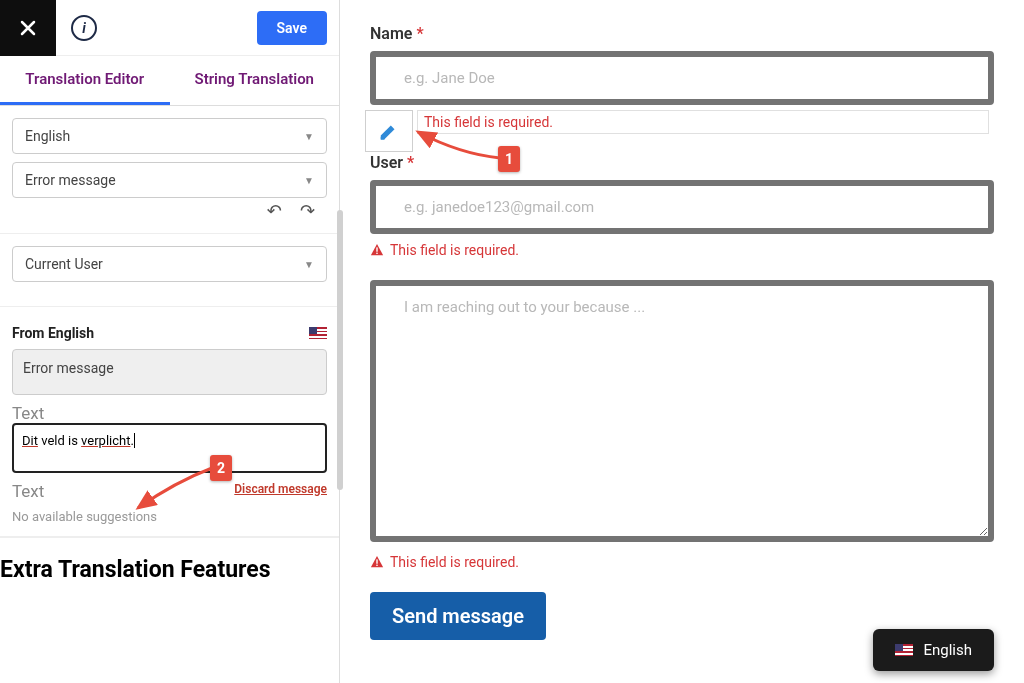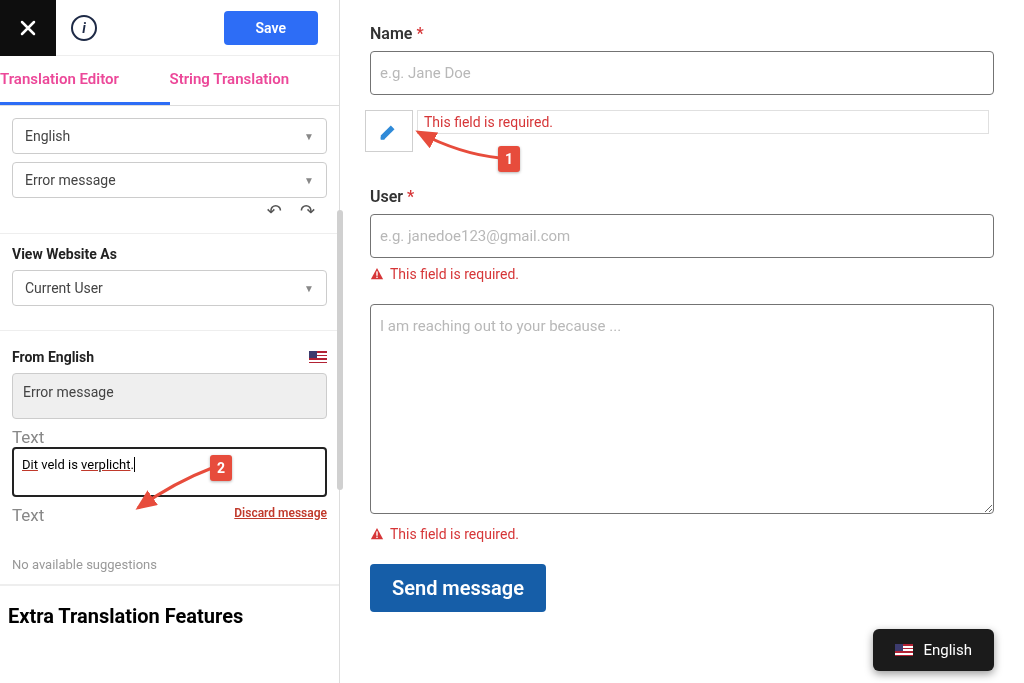--- a/index.html
+++ b/index.html
@@ -4,48 +4,48 @@
 <style>
 *{box-sizing:border-box;margin:0;padding:0;font-family:-apple-system,BlinkMacSystemFont,"Segoe UI",Roboto,Arial,sans-serif}
 body{width:1024px;height:683px;overflow:hidden;position:relative;background:#fff}
 .container{display:flex;height:100%}
 .sidebar{width:340px;border-right:1px solid #ddd;display:flex;flex-direction:column;overflow-y:auto;background:#fff}
 .scrollbar-hint{position:absolute;left:337px;top:210px;width:6px;height:280px;background:#d0d0d0;border-radius:3px}
 .top-bar{display:flex;align-items:center;height:56px;border-bottom:1px solid #eee}
 .close-box{width:56px;height:56px;background:#0e0e0e;display:flex;align-items:center;justify-content:center;color:#fff;cursor:pointer}
 .info-box{width:56px;height:56px;display:flex;align-items:center;justify-content:center}
 .info-circle{width:26px;height:26px;border:2px solid #1e2a46;border-radius:50%;display:flex;align-items:center;justify-content:center;font-style:italic;font-weight:bold;color:#1e2a46;font-size:14px}
-.save-btn{margin-left:auto;margin-right:21px;background:#2d6df6;color:#fff;border:none;padding:9px 32px;border-radius:4px;font-size:14px;font-weight:600;cursor:pointer}
+.save-btn{margin-left:auto;margin-right:12px;background:#2d6df6;color:#fff;border:none;padding:9px 20px;border-radius:4px;font-size:14px;font-weight:600;cursor:pointer}
 .tabs{display:flex;border-bottom:1px solid #ddd}
-.tab{flex:1;text-align:left;padding:14px 0;font-size:15px;font-weight:600;cursor:pointer;color:#ec4899}
+.tab{flex:1;text-align:center;padding:14px 0;font-size:15px;font-weight:600;cursor:pointer;color:#701a75}
 .tab.active{border-bottom:3px solid #2d6df6}
 .section{padding:12px;border-bottom:1px solid #eee}
 .select{width:100%;border:1px solid #ccc;border-radius:4px;padding:9px 12px;background:#fff;font-size:14px;display:flex;justify-content:space-between;align-items:center;cursor:pointer;margin-bottom:8px;color:#444}
 .select:last-of-type{margin-bottom:0}
 .chev{color:#888;font-size:10px}
 .history-row{display:flex;justify-content:flex-end;gap:18px;padding:2px 12px 0 0;font-size:18px;color:#555}
 .label-row{font-size:14px;font-weight:700;margin:6px 0 8px 0;display:flex;align-items:center;justify-content:space-between;color:#222}
 .flag{width:18px;height:12px;display:inline-block}
 .flag-us{background:linear-gradient(#b22234 0 15%,#fff 15% 30%,#b22234 30% 45%,#fff 45% 60%,#b22234 60% 75%,#fff 75% 90%,#b22234 90%);position:relative}
 .flag-us::before{content:"";position:absolute;left:0;top:0;width:8px;height:7px;background:#3c3b6e}
 .flag-nl{background:linear-gradient(#ae1c28 0 33%,#fff 33% 66%,#21468b 66%)}
 .readonly-ta{width:100%;border:1px solid #ccc;background:#efefef;border-radius:4px;padding:10px;font-size:14px;color:#444;resize:none;height:46px}
 .small-cap{font-size:17px;color:#888;margin-top:4px}
 .editable-ta{width:100%;border:2px solid #222;border-radius:4px;padding:8px;font-size:13px;height:50px;resize:none}
 .underlined-word{text-decoration:underline #c0392b}
 .discard-row{display:flex;justify-content:space-between;align-items:center;margin-top:4px}
 .discard-link{color:#c0392b;font-size:12px;font-weight:600;text-decoration:underline;cursor:pointer}
-.suggestions{font-size:13px;color:#999;margin-top:32px}
-.extra-heading{font-size:20px;font-weight:700;padding:18px 8px;border-top:1px solid #eee}
+.suggestions{font-size:13px;color:#999;margin-top:8px}
+.extra-heading{font-size:23px;font-weight:700;padding:18px 0;border-top:1px solid #eee}
 .main{flex:1;position:relative;padding:24px 30px 24px 30px}
 .field-label{font-size:16px;font-weight:600;color:#333;margin-bottom:8px}
 .field-label .req{color:#d63638;margin-left:4px}
-.text-input{width:100%;border:1px solid #737373;border-radius:4px;padding:12px 9px;font-size:15px;color:#333;background:#fff}
+.text-input{width:100%;border:6px solid #737373;border-radius:4px;padding:12px 28px;font-size:15px;color:#333;background:#fff}
 .text-input::placeholder{color:#b8b8b8}
-.textarea-input{height:210px;resize:both}
+.textarea-input{height:262px;resize:both}
 .err-row{color:#d63638;font-size:14px;margin-top:8px;display:flex;align-items:center;gap:6px}
 .warn-icon{width:14px;height:14px}
 .field-block{margin-bottom:22px}
 .send-btn{background:#165ea8;color:#fff;border:none;padding:12px 22px;font-size:20px;font-weight:600;border-radius:4px;cursor:pointer}
 .highlight-box{position:absolute;left:365px;top:110px;width:48px;height:42px;border:1px solid #cfcfcf;background:#fff;display:flex;align-items:center;justify-content:center}
 .highlight-box svg{width:22px;height:22px}
 .inline-err-strip{position:absolute;left:417px;top:110px;width:572px;height:24px;border:1px solid #e0e0e0;display:flex;align-items:center;padding-left:6px;color:#d63638;font-size:14px;background:#fff}
 .annot-badge{position:absolute;background:#e74c3c;color:#fff;width:22px;height:26px;border-radius:3px;display:flex;align-items:center;justify-content:center;font-weight:700;font-size:14px;box-shadow:0 1px 3px rgba(0,0,0,.3)}
 .arrow{position:absolute;pointer-events:none}
 .lang-switcher{position:absolute;right:30px;bottom:12px;background:#1b1b1b;color:#fff;padding:12px 22px;border-radius:6px;display:flex;align-items:center;gap:10px;font-size:15px;cursor:pointer;box-shadow:0 3px 8px rgba(0,0,0,.4)}
@@ -81,21 +81,20 @@
         <span>Error message</span>
         <span class="chev">▼</span>
       </div>
       <div class="history-row">
         <span>↶</span>
         <span>↷</span>
       </div>
     </div>
 
     <div class="section">
-      <div class="label-row" style="margin-top:0">View Website As</div>
       <div class="select" style="margin-bottom:12px">
         <span>Current User</span>
         <span class="chev">▼</span>
       </div>
     </div>
 
     <div class="section">
       <div class="label-row">
           <span>From English</span>
           <span class="flag flag-us"></span>
@@ -113,21 +112,21 @@
       <div class="suggestions">No available suggestions</div>
     </div>
 
     <div class="extra-heading">Extra Translation Features</div>
   </div>
 
   <div class="scrollbar-hint"></div>
 
   <div class="main">
 
-    <div class="field-block" style="margin-bottom:92px">
+    <div class="field-block" style="margin-bottom:48px">
       <div class="field-label"><span>Name</span><span class="req">*</span></div>
       <input class="text-input" placeholder="e.g. Jane Doe" style="">
     </div>
 
     <div class="field-block">
       <div class="field-label"><span>User</span><span class="req">*</span></div>
       <input class="text-input" placeholder="e.g. janedoe123@gmail.com" style="">
       <div class="err-row">
         <svg class="warn-icon" viewBox="0 0 16 16">
             <path fill="#d63638" d="M8 1 L15 14 H1 Z"></path>

